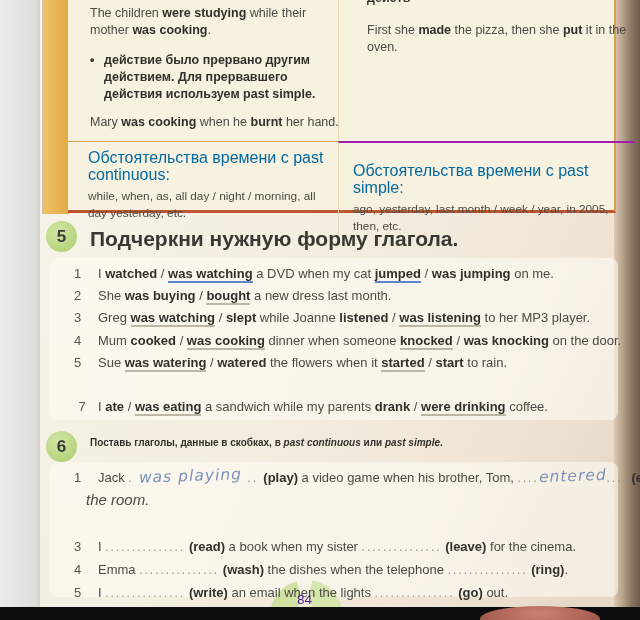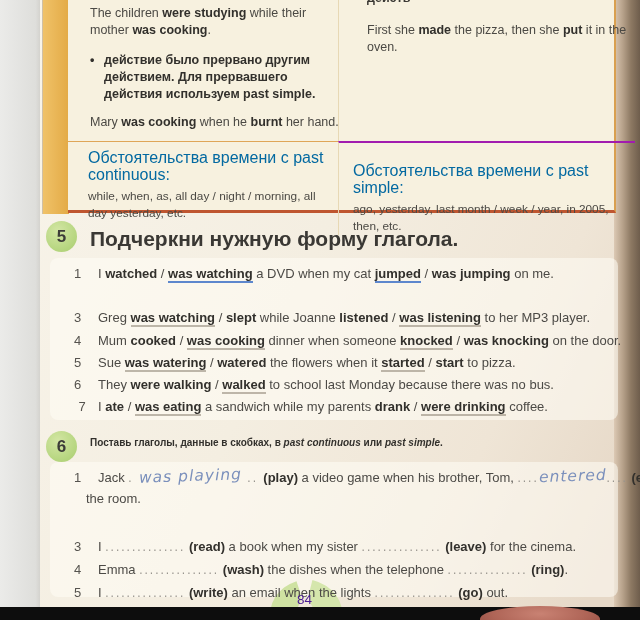--- a/index.html
+++ b/index.html
@@ -45,21 +45,21 @@
   .badge{position:absolute;width:31px;height:31px;border-radius:50%;z-index:3;
     background:radial-gradient(circle at 38% 32%,#d3e6a4,#b5d57e 70%,#a7ca6e);
     display:flex;align-items:center;justify-content:center;
     font-weight:bold;font-size:17px;color:#3c3c38;}
   .ex-title{position:absolute;left:90px;z-index:3;font-weight:bold;color:#3a3834;
     font-size:21px;white-space:nowrap;}
   .panel{position:absolute;left:50px;width:568px;background:rgba(255,253,246,0.55);
     border-radius:8px;z-index:1;}
   .itemrow{position:absolute;left:62px;z-index:3;white-space:nowrap;font-size:13px;color:#4c4a46;margin-left:12px;}
   .itemrow .num{display:inline-block;width:16px;margin-right:8px;color:#55534e;}
-  .contline{position:absolute;left:86px;z-index:3;font-size:13px;color:#4c4a46;}
+  .contline{position:absolute;left:86px;z-index:3;font-size:15px;color:#4c4a46;font-style:italic;}
 
   
   .b{font-weight:bold;color:#32302c;}
   .i{font-style:italic;}
   .dots{color:#96938c;letter-spacing:2px;font-size:12px;}
   .u-blue{border-bottom:2px solid #5d87cd;}
   .u-gray{border-bottom:2px solid rgba(148,138,124,0.6);}
   .hw{display:inline-block;font-family:"DejaVu Sans",sans-serif;font-style:italic;
     color:#7b90bc;font-size:15.5px;letter-spacing:1px;transform:rotate(-2deg);position:relative;top:-1px;}
 
@@ -104,31 +104,31 @@
     </div>
   </div>
 
   <div class="badge" style="left:46px;top:221px;">5</div>
   <div class="ex-title" style="top:227px;">Подчеркни нужную форму глагола.</div>
   <div class="panel" style="top:258px;height:162px;"></div>
 
   <div class="itemrow" style="top:266px;">
     <span class="num">1</span><span><span>I </span><span class="b">watched</span><span> / </span><span class="b u-blue">was watching</span><span> a DVD when my cat </span><span class="b u-blue">jumped</span><span> / </span><span class="b">was jumping</span><span> on me.</span></span>
   </div>
+  <div class="itemrow" style="top:288px;">
+    <span class="num">2</span><span><span>She </span><span class="b">was buying</span><span> / </span><span class="b u-gray">bought</span><span> a new dress last month.</span></span>
+  </div>
   <div class="itemrow" style="top:310px;">
     <span class="num">3</span><span><span>Greg </span><span class="b u-gray">was watching</span><span> / </span><span class="b">slept</span><span> while Joanne </span><span class="b">listened</span><span> / </span><span class="b u-gray">was listening</span><span> to her MP3 player.</span></span>
   </div>
   <div class="itemrow" style="top:333px;">
     <span class="num">4</span><span><span>Mum </span><span class="b">cooked</span><span> / </span><span class="b u-gray">was cooking</span><span> dinner when someone </span><span class="b u-gray">knocked</span><span> / </span><span class="b">was knocking</span><span> on the door.</span></span>
   </div>
   <div class="itemrow" style="top:355px;">
-    <span class="num">5</span><span><span>Sue </span><span class="b u-gray">was watering</span><span> / </span><span class="b">watered</span><span> the flowers when it </span><span class="b u-gray">started</span><span> / </span><span class="b">start</span><span> to pizza.</span></span>
-  </div>
-  <div class="itemrow" style="top:377px;">
-    <span class="num">6</span><span><span>They </span><span class="b">were walking</span><span> / </span><span class="b u-gray">walked</span><span> to school last Monday because there was no bus.</span></span>
+    <span class="num">5</span><span><span>Sue </span><span class="b u-gray">was watering</span><span> / </span><span class="b">watered</span><span> the flowers when it </span><span class="b u-gray">started</span><span> / </span><span class="b">start</span><span> to rain.</span></span>
   </div>
   <div class="itemrow" style="top:399px;text-align:center;">
     <span class="num">7</span><span><span>I </span><span class="b">ate</span><span> / </span><span class="b u-gray">was eating</span><span> a sandwich while my parents </span><span class="b">drank</span><span> / </span><span class="b u-gray">were drinking</span><span> coffee.</span></span>
   </div>
 
   <div class="badge" style="left:46px;top:431px;">6</div>
   <div class="ex-title" style="top:437px;font-size:10px;"><span class="b">Поставь глаголы, данные в скобках, в </span><span class="b i">past continuous</span><span class="b"> или </span><span class="b i">past simple</span><span class="b">.</span></div>
   <div class="panel" style="top:462px;height:135px;"></div>
 
   <div class="itemrow" style="top:468px;">

